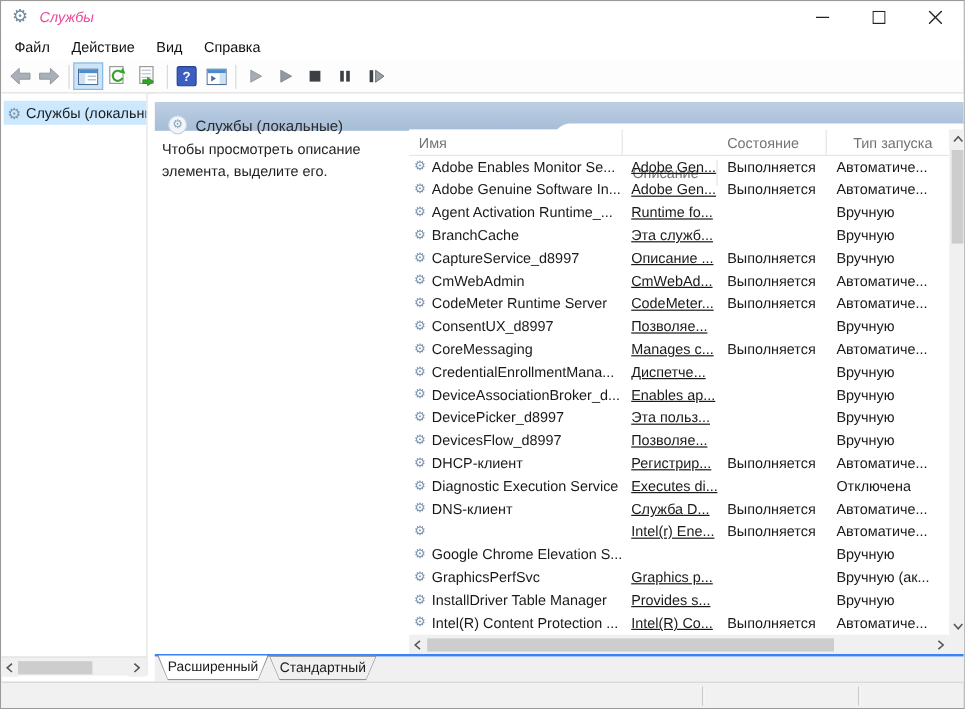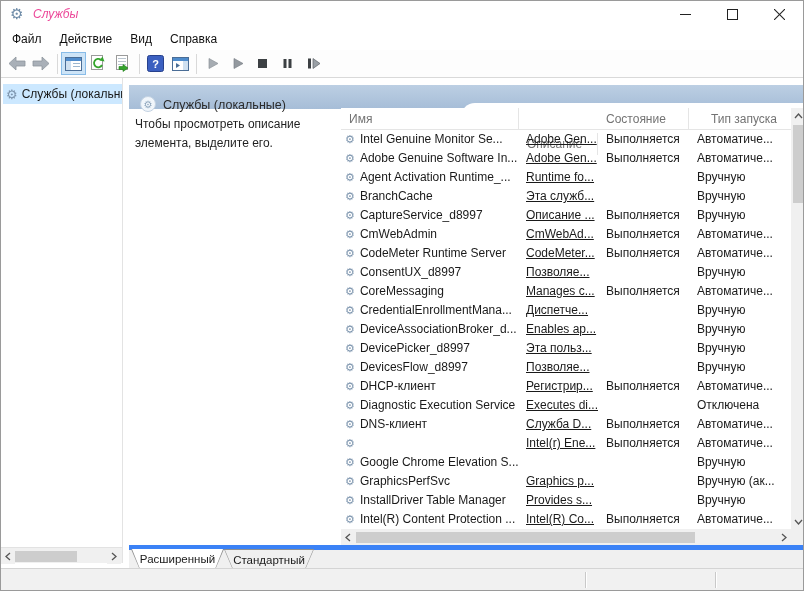--- a/index.html
+++ b/index.html
@@ -54,21 +54,21 @@
   .c-type { width:102px; padding-left:8px; }
 
   
   .sb-track-v { position:absolute; right:0; top:0; width:14px; height:421px; background:#f0f0f0; }
   .sb-track-h { position:absolute; left:0; top:421px; width:450px; height:16px; background:#f0f0f0; }
   .sb-btn { position:absolute; background:#f0f0f0; display:flex; align-items:center; justify-content:center; }
   .sb-thumb { position:absolute; background:#cdcdcd; }
   .sb-corner { position:absolute; right:0; top:421px; width:14px; height:16px; background:#f0f0f0; }
 
   
-  .tabbar { position:absolute; left:0; top:467px; width:676px; height:23px; background:#f0f0f0; border-top:5px solid #3b82f6; }
+  .tabbar { position:absolute; left:0; top:467px; width:676px; height:23px; background:#f0f0f0; border-top:2px solid #3b82f6; }
   .tab { position:absolute; top:-1px; height:21px; }
   .tab-shape { position:absolute; inset:0; clip-path:polygon(0 0,100% 0,calc(100% - 9px) 100%,9px 100%); background:#8f8f8f; }
   .tab-fill { position:absolute; inset:1px 1px 1px 1px; clip-path:polygon(0 0,100% 0,calc(100% - 8px) 100%,8px 100%); background:#f0f0f0; display:flex; align-items:center; justify-content:center; font-size:11.5px; color:#1a1a1a; }
   .tab.active .tab-fill { background:#ffffff; top:0px; }
   .tab1 { left:2px; width:93px; } .tab2 { left:95px; width:90px; }
 
   
   .statusbar { position:absolute; left:0; top:567px; right:0; height:22px; background:#f1f1f1; border-top:1px solid #d4d4d4; }
   .sb-div { position:absolute; top:3px; width:1px; height:16px; background:#c9c9c9; box-shadow:1px 0 0 #ffffff; }
 
@@ -226,21 +226,21 @@
         </div>
         <div class="hcell h-desc">Описание</div>
         <div class="hcell h-status">Состояние</div>
         <div class="hcell h-type">Тип запуска</div>
       </div>
 
       <div class="lv-body">
           <div class="row">
     <div class="cell c-name">
       <span class="gear">⚙</span>
-      <span>Intel Genuine Monitor Se...</span>
+      <span>Adobe Enables Monitor Se...</span>
     </div>
     <div class="cell c-desc">Adobe Gen...</div>
     <div class="cell c-status">Выполняется</div>
     <div class="cell c-type">Автоматиче...</div>
   </div>
           <div class="row">
     <div class="cell c-name">
       <span class="gear">⚙</span>
       <span>Adobe Genuine Software In...</span>
     </div>

